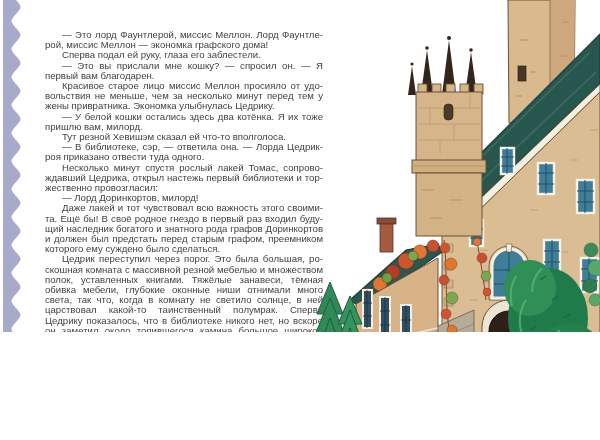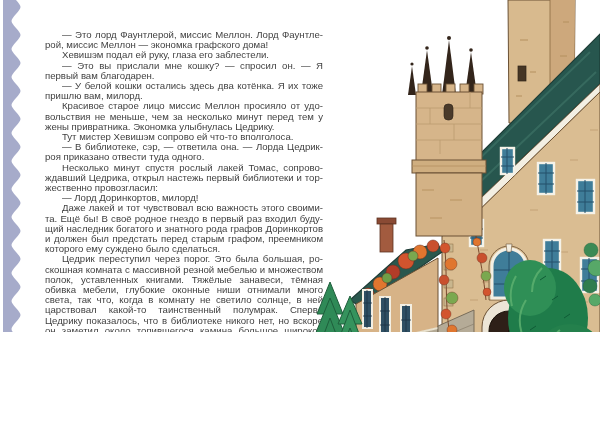--- a/index.html
+++ b/index.html
@@ -37,25 +37,25 @@
       C22,315 22,315 16,322 C10,329 10,329 16,336
       C22,343 22,343 16,350 C10,357 10,357 16,364
       C22,371 22,371 16,378 C10,385 10,385 16,392
       C22,399 22,399 16,406 C10,413 10,413 16,420
       C22,427 22,427 16,434 C10,441 10,441 16,448
       L3,448 Z"></path>
   </svg>
 
   <div id="text-col">
     <p>— Это лорд Фаунтлерой, миссис Меллон. Лорд Фаунтле­рой, миссис Меллон — экономка графского дома!</p>
-    <p>Хевишэм подал ей руку, глаза его заблестели.</p>
+    <p>Сперва подал ей руку, глаза его заблестели.</p>
     <p>— Это вы прислали мне кошку? — спросил он. — Я первый вам благодарен.</p>
+    <p>Красивое старое лицо миссис Меллон просияло от удо­вольствия не меньше, чем за несколько минут перед тем у жены привратника. Экономка улыбнулась Цедрику.</p>
     <p>— У белой кошки остались здесь два котёнка. Я их тоже пришлю вам, милорд.</p>
-    <p>Красивое старое лицо миссис Меллон просияло от удо­вольствия не меньше, чем за несколько минут перед тем у жены привратника. Экономка улыбнулась Цедрику.</p>
-    <p>Тут мистер Хевишэм сопрово ей что-то вполголоса.</p>
+    <p>Тут резной Хевишэм сказал ей что-то вполголоса.</p>
     <p>— В библиотеке, сэр, — ответила она. — Лорда Цедрик­роя приказано отвести туда одного.</p>
     <p>Несколько минут спустя рослый лакей Томас, сопрово­ждавший Цедрика, открыл настежь первый библиотеки и тор­жественно провозгласил:</p>
     <p>— Лорд Доринкортов, милорд!</p>
     <p>Даже лакей и тот чувствовал всю важность этого своими­та. Ещё бы! В своё родное гнездо в первый раз входил буду­щий наследник богатого и знатного рода графов Доринкортов и должен был предстать перед старым графом, преемником которого ему суждено было сделаться.</p>
     <p>Цедрик переступил через порог. Это была большая, ро­скошная комната с массивной резной мебелью и множеством полок, уставленных книгами. Тяжёлые занавеси, тёмная обив­ка мебели, глубокие оконные ниши отнимали много света, так что, когда в комнату не светило солнце, в ней царствовал ка­кой-то таинственный полумрак. Сперва Цедрику показалось, что в библиотеке никого нет, но вскоре он заметил около топившегося камина большое широкое кресло и сидящего в нём человека, который даже не взглянул на него. Но кто-то другой обратил внимание на Цедрика. На полу около кресла лежал громадный дог¹, похожий своими размерами на льва.</p>
   </div>
 
   <div id="footnote">
     <div id="fn-rule"></div>
     <div class="fn-line1"><span>¹</span><span class="fn-term">Дог</span><span> — порода собак. Собаки такой породы бывают круп-</span></div>

